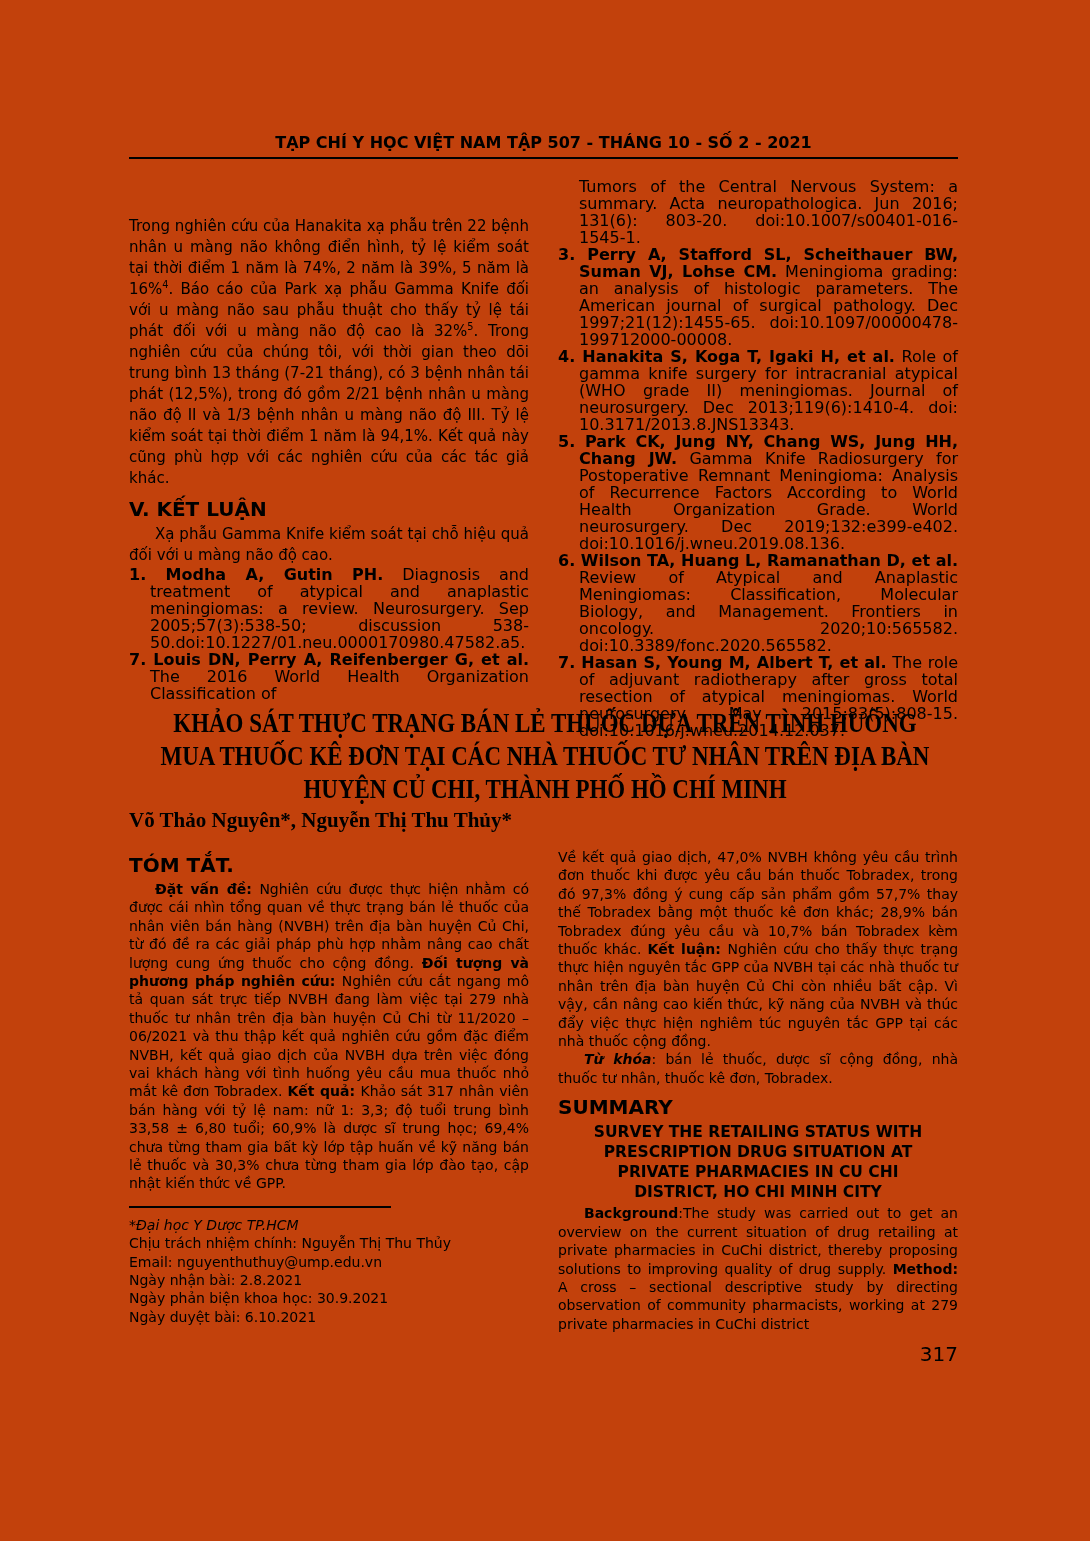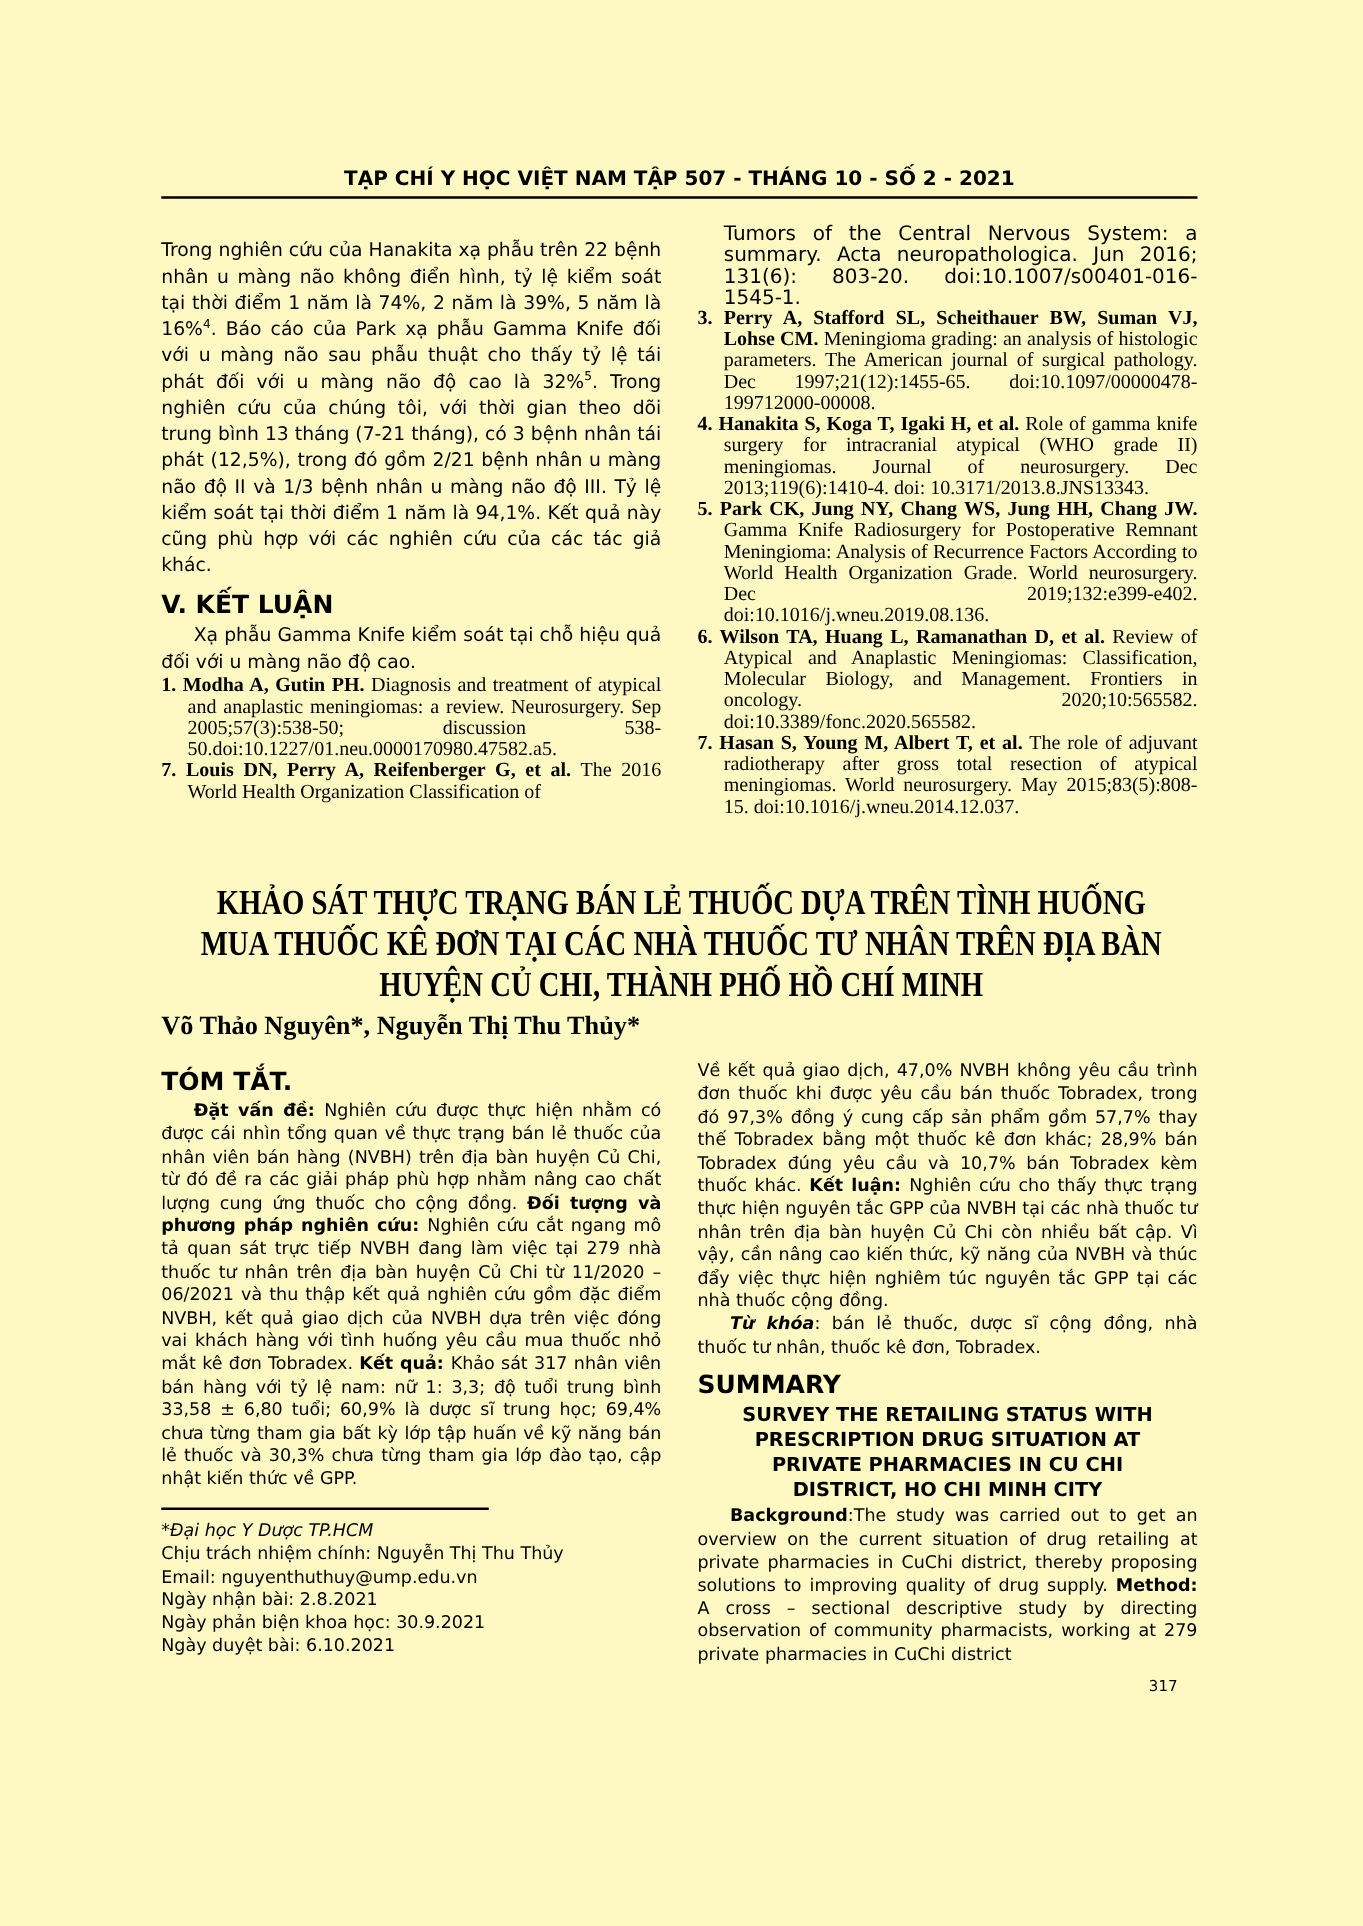--- a/index.html
+++ b/index.html
@@ -1,53 +1,53 @@
 <!DOCTYPE html>
 <html><head>
 <meta charset="utf-8">
 <style>
   html,body{margin:0;padding:0;background:#ffffff;}
-  .page{position:relative;width:1090px;height:1541px;background:#fef9c3;color:#000;
+  .page{position:relative;width:1090px;height:1541px;background:#c2410c;color:#000;
         font-family:"DejaVu Sans",sans-serif;overflow:hidden;}
   
   .journal-header{position:absolute;top:133px;left:129px;width:829px;text-align:center;
         font-weight:bold;font-size:16px;padding-bottom:5px;border-bottom:2px solid #000;}
   
   .cols{position:absolute;left:129px;width:829px;display:flex;gap:29px;align-items:center;}
   .sec1{top:178px;}
   .sec2{top:848px;}
   .col{width:400px;}
   .justify{text-align:justify;}
   p{margin:0;}
   .body1{font-size:15px;line-height:21px;}
   .body2{font-size:14px;line-height:18.4px;}
   .indent1{text-indent:26px;}
   .indent2{text-indent:26px;}
   h3{font-size:20px;font-weight:bold;margin:10px 0 4px 0;line-height:21px;}
   h3.mt0{margin-top:0;}
   .refs{font-size:16px;line-height:17px;text-align:justify;}
-  .ref{padding-left:21px;text-indent:-21px;font-family:Liberation Serif, serif;}
+  .ref{padding-left:21px;text-indent:-21px;}
   .ref-cont{margin-left:21px;}
   
   .article-title{position:absolute;top:706px;left:0;width:1090px;text-align:center;
         font-family:"Liberation Serif",serif;font-weight:bold;font-size:28px;line-height:33px;
         transform:scaleX(0.82);transform-origin:50% 0;}
   .authors{position:absolute;top:808px;left:129px;width:829px;text-align:left;
         font-family:"Liberation Serif",serif;font-weight:bold;font-size:21px;}
   
   .summary-title{font-size:15.5px;font-weight:bold;line-height:20px;text-align:center;margin:2px 0 2px 0;}
   
   .foot-rule{width:262px;border-top:2px solid #000;margin:13px 0 8px 0;}
   .footnote{font-size:14px;line-height:18.4px;}
   .italic{font-style:italic;}
   
   .r-b{font-weight:bold;}
   .r-bi{font-weight:bold;font-style:italic;}
   sup{font-size:0.65em;line-height:0;}
-  .page-number{position:absolute;top:1342px;right:148px;font-size:12px;}
+  .page-number{position:absolute;top:1342px;right:132px;font-size:20px;}
 </style>
 </head>
 <body>
 
 <div class="page">
 
   <div class="journal-header">TẠP CHÍ Y HỌC VIỆT NAM TẬP 507 - THÁNG 10 - SỐ 2 - 2021</div>
 
   <div class="cols sec1">
     <div class="col">

